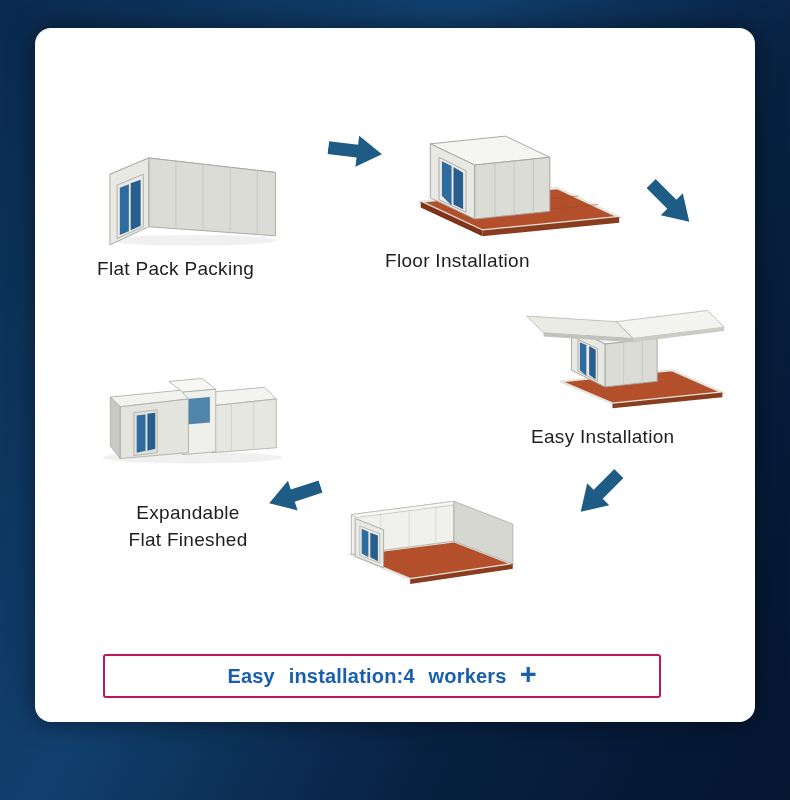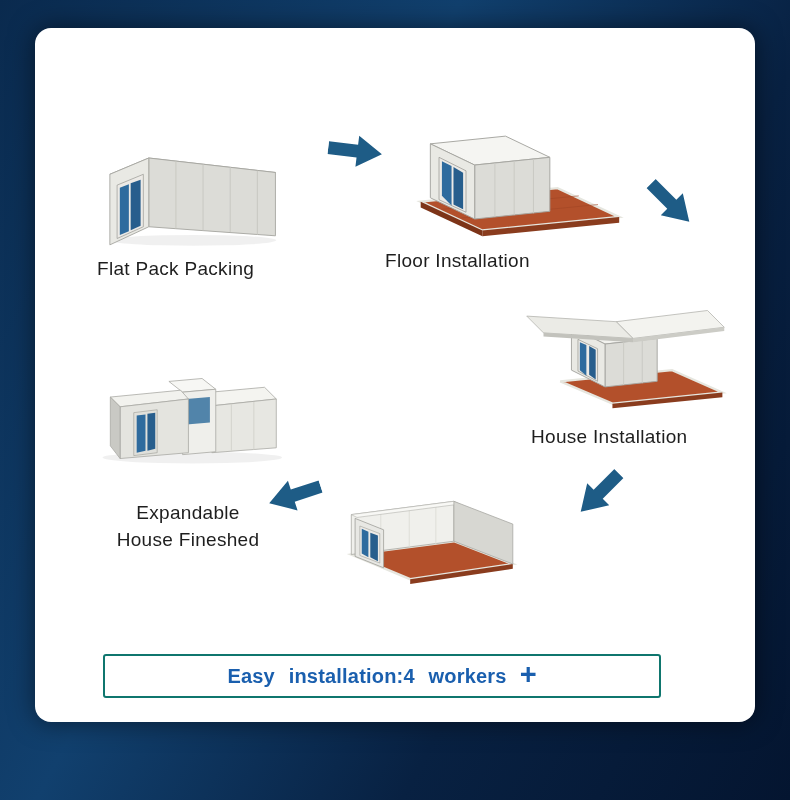--- a/index.html
+++ b/index.html
@@ -18,21 +18,21 @@
   .illu svg { display:block; width:100%; height:auto; }
   .step-label {
     position:absolute; font-size:19px; color:#1e1e1e; letter-spacing:.3px;
     white-space:nowrap;
   }
   .step-label.two-line { white-space:normal; line-height:1.42;text-align:center; }
   .arrow { position:absolute; width:55px; height:34px; }
   .arrow svg { display:block; width:100%; height:100%; }
   .footer-box {
     position:absolute; left:68px; top:626px; width:558px; height:44px;
-    border:2px solid #0f766e; border-radius:3px; background:#fff;
+    border:2px solid #be185d; border-radius:3px; background:#fff;
     display:flex; align-items:center; justify-content:center; gap:13px;
   }
   .footer-part1 { font-size:20px; font-weight:bold; color:#1a5fae; word-spacing:8px; letter-spacing:.2px; }
   .footer-plus  { font-size:29px; font-weight:bold; color:#1a5fae; line-height:1; margin-top:-3px; }
   .footer-part2 { font-size:17px; font-weight:bold; color:#1a5fae; word-spacing:6px; }
 </style>
 </head>
 <body>
 
 <div class="card">
@@ -98,21 +98,21 @@
       <polygon points="52,40 88,58 88,104 52,86" fill="#e9e9e4" stroke="#a5a5a0" stroke-width="1"></polygon>
       <polygon points="59,53 80,63 80,98 59,87" fill="#eceae6" stroke="#9b9b95" stroke-width=".8"></polygon>
       <polygon points="61,56 68,59 68,92 61,86" fill="#2e6b9e"></polygon>
       <polygon points="71,60 78,64 78,96 71,91" fill="#275e8d"></polygon>
       <polygon points="100,34 198,22 216,40 118,52" fill="#f3f3ef" stroke="#b0b0aa" stroke-width=".8"></polygon>
       <polygon points="118,52 216,40 216,44 118,56" fill="#ccccc6"></polygon>
       <polygon points="4,28 100,34 118,52 22,46" fill="#ebebe6" stroke="#b0b0aa" stroke-width=".8"></polygon>
       <polygon points="22,46 118,52 118,56 22,50" fill="#c2c2bc"></polygon>
     </svg>
   </div>
-  <div class="step-label" style="left:496px; top:398px;">House Installation</div>
+  <div class="step-label" style="left:496px; top:398px;">Easy Installation</div>
 
   <div class="arrow" style="left:537px; top:448px; transform:rotate(135deg);">
     <svg viewBox="0 0 60 36">
         <polygon points="0,11 32,11 32,1 59,18 32,35 32,25 0,25" fill="#1e5c86"></polygon>
       </svg>
   </div>
 
   <div class="illu" style="left:303px; top:460px; width:190px;">
     <svg viewBox="0 0 200 110">
       <polygon points="14,70 122,56 184,80 76,96" fill="#b3502b" stroke="#e6e6df" stroke-width="2.5"></polygon>
@@ -149,21 +149,21 @@
       <polygon points="28,40 100,33 108,42 38,50" fill="#f2f2ee" stroke="#a8a8a2" stroke-width=".8"></polygon>
       <polygon points="38,50 108,42 108,97 38,103" fill="#e4e4df" stroke="#a8a8a2" stroke-width=".8"></polygon>
       <polygon points="28,40 38,50 38,103 28,90" fill="#c9c9c4" stroke="#a8a8a2" stroke-width=".8"></polygon>
       <polygon points="52,56 76,53 76,97 52,100" fill="#e0e0db" stroke="#9b9b95" stroke-width=".6"></polygon>
       <polygon points="55,59 64,58 64,95 55,97" fill="#2e6b9e"></polygon>
       <polygon points="66,57 74,56 74,93 66,95" fill="#275e8d"></polygon>
     </svg>
   </div>
   <div class="step-label two-line" style="left:58px; top:472px; width:190px;">
     <span>Expandable</span><br>
-    <span>House Fineshed</span>
+    <span>Flat Fineshed</span>
   </div>
 
   <div class="footer-box">
     <span class="footer-part1">Easy installation:4 workers</span>
     <span class="footer-plus">+</span>
   </div>
 
 </div>
 
 </body></html>

